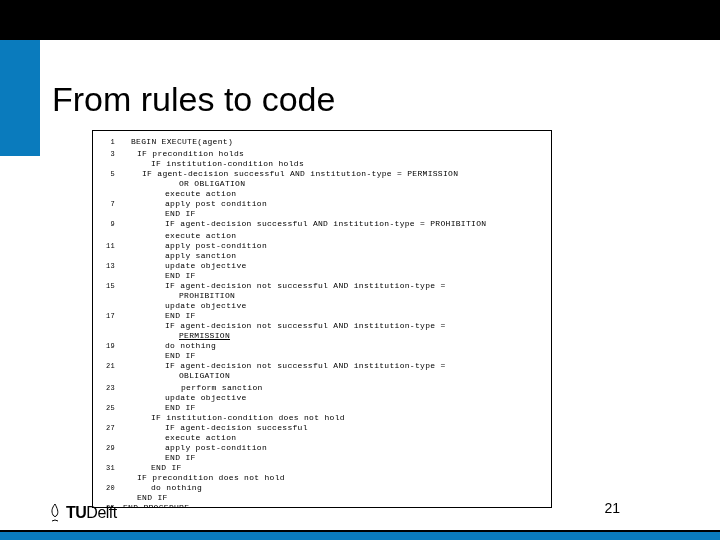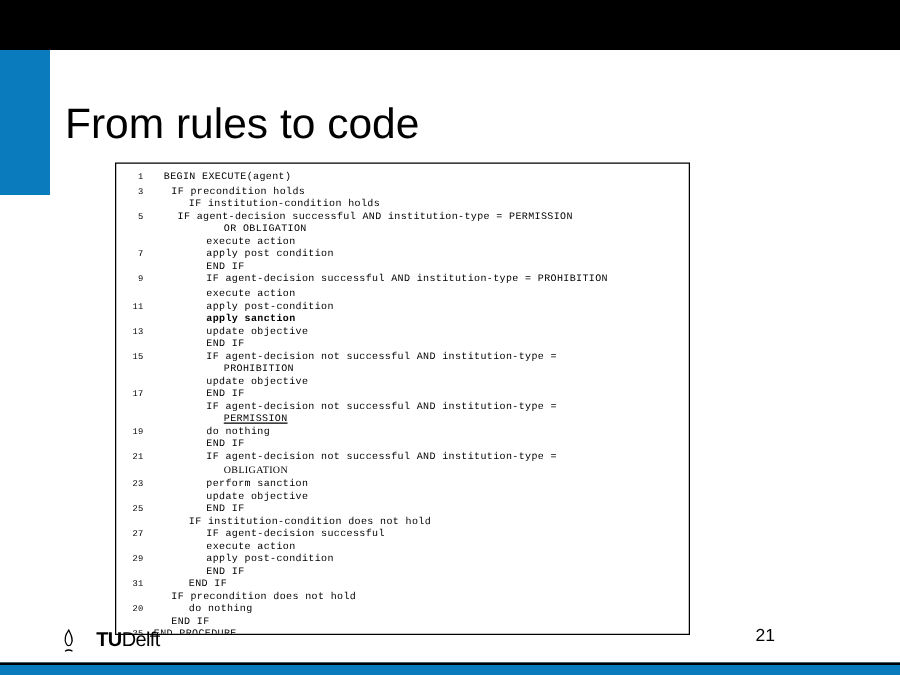--- a/index.html
+++ b/index.html
@@ -62,21 +62,21 @@
   .ct {
     padding-left: 8px;
     white-space: pre;
   }
   .logo-wrap {
     position: absolute;
     left: 48px;
     bottom: 16px;
     display: flex;
     align-items: center;
-    gap: 15px;
+    gap: 4px;
   }
   .flame {
     width: 14px; height: 22px;
     position: relative;
   }
   .flame svg { display: block; }
   .tudelft {
     font-size: 16px;
     color: #000;
     font-weight: 400;
@@ -156,21 +156,21 @@
     <div class="codeline">
       <span class="ln"></span>
       <span class="ct" style="padding-left: 50px;">execute action</span>
     </div>
     <div class="codeline">
       <span class="ln">11</span>
       <span class="ct" style="padding-left: 50px;">apply post-condition</span>
     </div>
     <div class="codeline">
       <span class="ln"></span>
-      <span class="ct" style="padding-left: 50px; font-weight: bold;">apply sanction</span>
+      <span class="ct" style="padding-left: 50px;">apply sanction</span>
     </div>
     <div class="codeline">
       <span class="ln">13</span>
       <span class="ct" style="padding-left: 50px;">update objective</span>
     </div>
     <div class="codeline">
       <span class="ln"></span>
       <span class="ct" style="padding-left: 50px;">END IF</span>
     </div>
     <div class="codeline">
@@ -204,29 +204,29 @@
     <div class="codeline">
       <span class="ln"></span>
       <span class="ct" style="padding-left: 50px;">END IF</span>
     </div>
     <div class="codeline">
       <span class="ln">21</span>
       <span class="ct" style="padding-left: 50px;">IF agent-decision not successful AND institution-type =</span>
     </div>
     <div class="codeline">
       <span class="ln"></span>
-      <span class="ct" style="padding-left: 64px; font-family: Liberation Serif, serif;">OBLIGATION</span>
+      <span class="ct" style="padding-left: 64px;">OBLIGATION</span>
     </div>
     <div class="codeline">
       <span class="ln"></span>
       <span class="ct" style="padding-left: 50px;"></span>
     </div>
     <div class="codeline">
       <span class="ln">23</span>
-      <span class="ct" style="padding-left: 50px;">perform sanction</span>
+      <span class="ct" style="padding-left: 50px; margin-left: 16px;">perform sanction</span>
     </div>
     <div class="codeline">
       <span class="ln"></span>
       <span class="ct" style="padding-left: 50px;">update objective</span>
     </div>
     <div class="codeline">
       <span class="ln">25</span>
       <span class="ct" style="padding-left: 50px;">END IF</span>
     </div>
     <div class="codeline">

